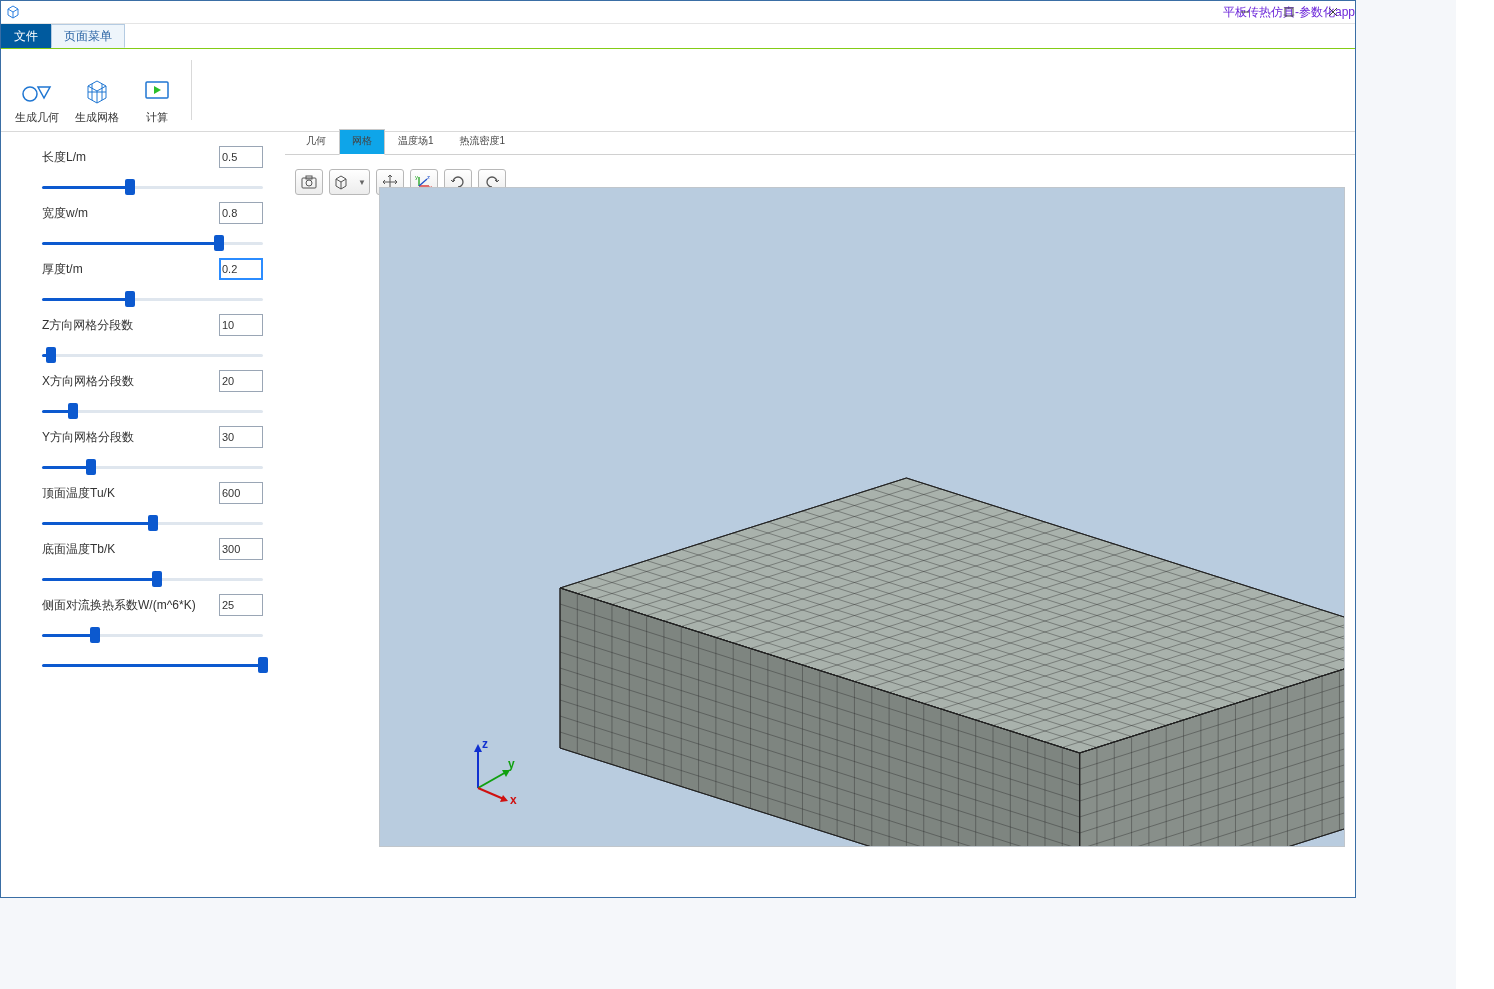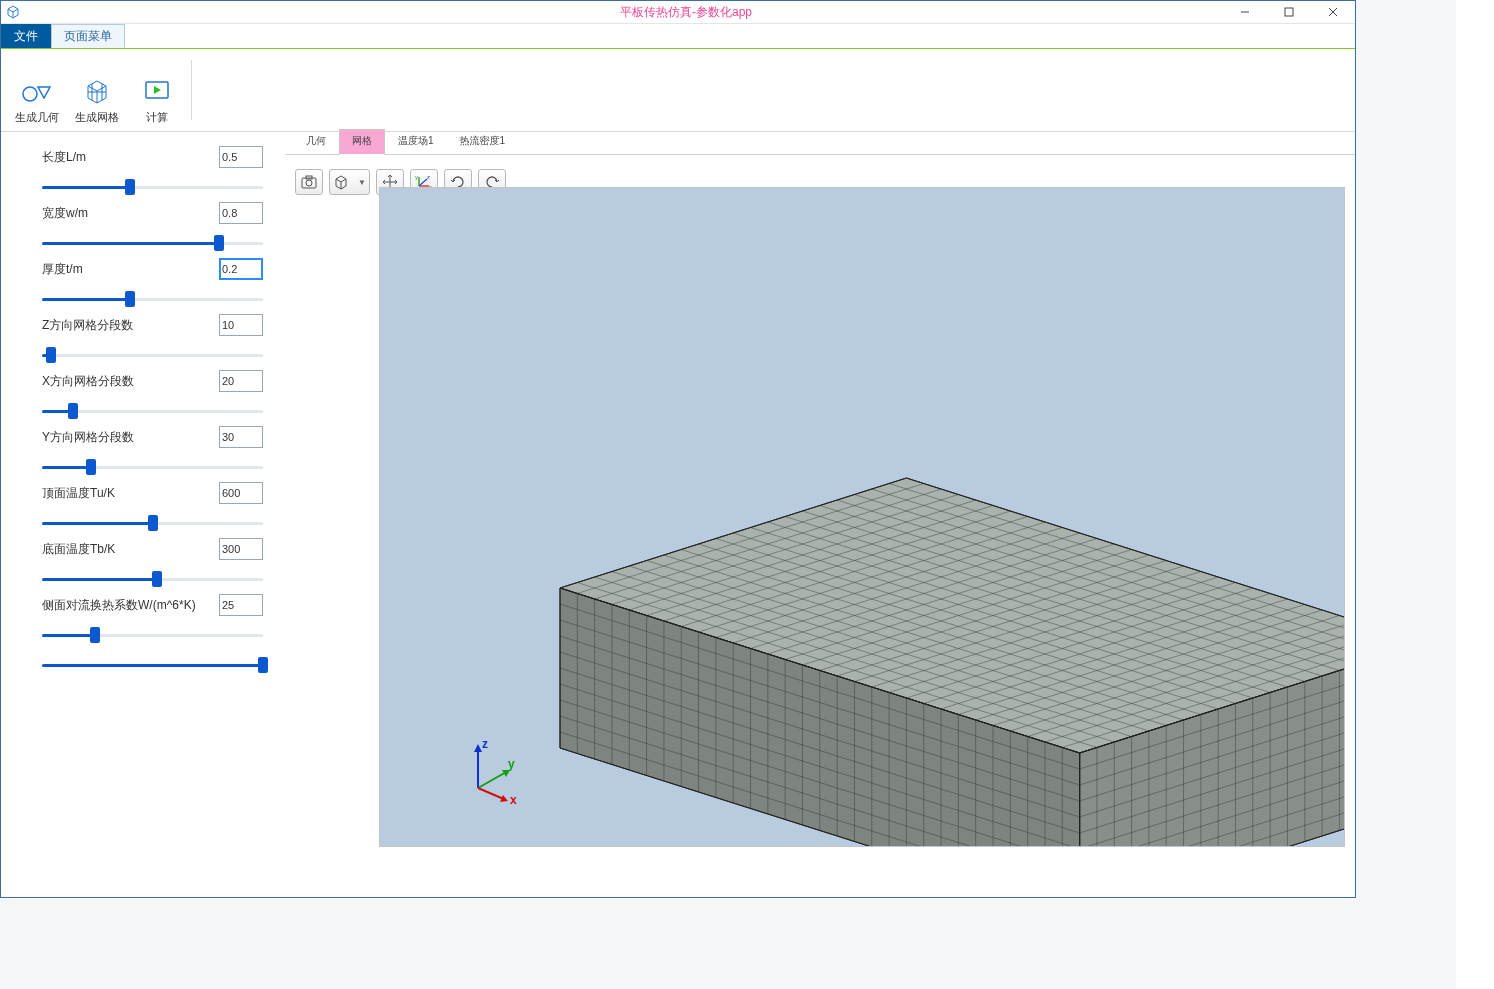--- a/index.html
+++ b/index.html
@@ -1,19 +1,19 @@
 <!DOCTYPE html>
 <html><head>
 <meta charset="utf-8">
 <style>
 html,body{margin:0;padding:0;width:1494px;height:989px;font-family:"Microsoft YaHei",Arial,sans-serif;font-size:12px;background:#fff;overflow:hidden;}
 .window{width:1354px;height:896px;border:1px solid #3a6ea5;background:#fff;position:relative;box-shadow:0 0 0 100px #f5f7fa;}
 .titlebar{height:22px;background:#fff;border-bottom:1px solid #e5e5e5;display:flex;align-items:center;position:relative;}
 .titlebar .appicon{width:20px;height:20px;margin-left:2px;display:flex;align-items:center;justify-content:center;}
-.titlebar .title{position:absolute;left:16px;right:0;text-align:center;font-size:12px;color:#ec4899;}
+.titlebar .title{position:absolute;left:16px;right:0;text-align:right;font-size:12px;color:#6d28d9;}
 .winbtns{position:absolute;right:0;top:0;display:flex;}
 .winbtn{width:44px;height:22px;display:flex;align-items:center;justify-content:center;color:#555;}
 .menubar{height:24px;background:#fff;display:flex;align-items:stretch;border-bottom:1px solid #84cc16;}
 .menutab{padding:0 12px;display:flex;align-items:center;font-size:12px;border:1px solid transparent;}
 .menutab.file{background:#005a9e;color:#fff;}
 .menutab.active{background:#eef5fb;border:1px solid #b4cbe2;border-bottom-color:#eef5fb;color:#2c65a5;padding-left:12px;}
 .ribbon{height:78px;background:#fff;border-bottom:1px solid #d9d9d9;display:flex;align-items:center;padding:2px 6px;}
 .ribbtn{display:flex;flex-direction:column;align-items:center;justify-content:flex-end;width:58px;height:70px;color:#333;border:1px solid transparent;}
 .ribbtn .icon{height:34px;display:flex;align-items:center;justify-content:center;}
 .ribbtn .lbl{font-size:11px;color:#333;margin-top:3px;}
@@ -24,21 +24,21 @@
 .param .row1{display:flex;align-items:center;justify-content:space-between;height:26px;}
 .param .lbl{font-size:12px;color:#333;}
 .param .val{width:38px;height:20px;border:1px solid #9aa6b5;font-size:11px;padding:0 2px;text-align:left;color:#333;outline:none;}
 .param .val.focus{border:1px solid #2b8cff;box-shadow:0 0 0 1px #2b8cff inset;}
 .slider{position:relative;height:26px;display:flex;align-items:center;margin-top:4px;}
 .slider .track{flex:1;height:3px;background:linear-gradient(to right,#0c59cf var(--p),#dfe6ee var(--p));border-radius:2px;}
 .slider .thumb{position:absolute;top:50%;width:10px;height:16px;background:#0c59cf;border-radius:2px;transform:translate(-50%,-50%);left:var(--p);}
 .main{flex:1;display:flex;flex-direction:column;}
 .tabs{height:28px;display:flex;align-items:flex-end;border-bottom:1px solid #d0d0d0;padding-left:8px;}
 .tab{padding:4px 12px 6px;font-size:10px;color:#444;border:1px solid transparent;border-bottom:none;}
-.tab.active{background:#f9a8d4;border:1px solid #c8c8c8;border-bottom:1px solid #fff;position:relative;top:1px;}
+.tab.active{background:#0ea5e9;border:1px solid #c8c8c8;border-bottom:1px solid #fff;position:relative;top:1px;}
 .viewwrap{flex:1;position:relative;padding:20px 10px 10px 94px;}
 .view{position:relative;width:964px;height:658px;background:#b9ccdf;border:1px solid #c0c6cc;margin-top:12px;}
 .axis{position:absolute;left:80px;bottom:40px;width:80px;height:80px;}
 .vtoolbar{position:absolute;top:14px;left:10px;display:flex;gap:6px;align-items:center;}
 .vbtn{width:26px;height:24px;border:1px solid #b8b8b8;border-radius:3px;background:linear-gradient(#fff,#ececec);display:flex;align-items:center;justify-content:center;color:#555;}
 .vbtn.dd{width:36px;justify-content:flex-start;padding-left:3px;position:relative;}
 .vbtn .chev{position:absolute;right:3px;font-size:8px;color:#666;}
 svg{display:block;}
 </style>
 </head>

